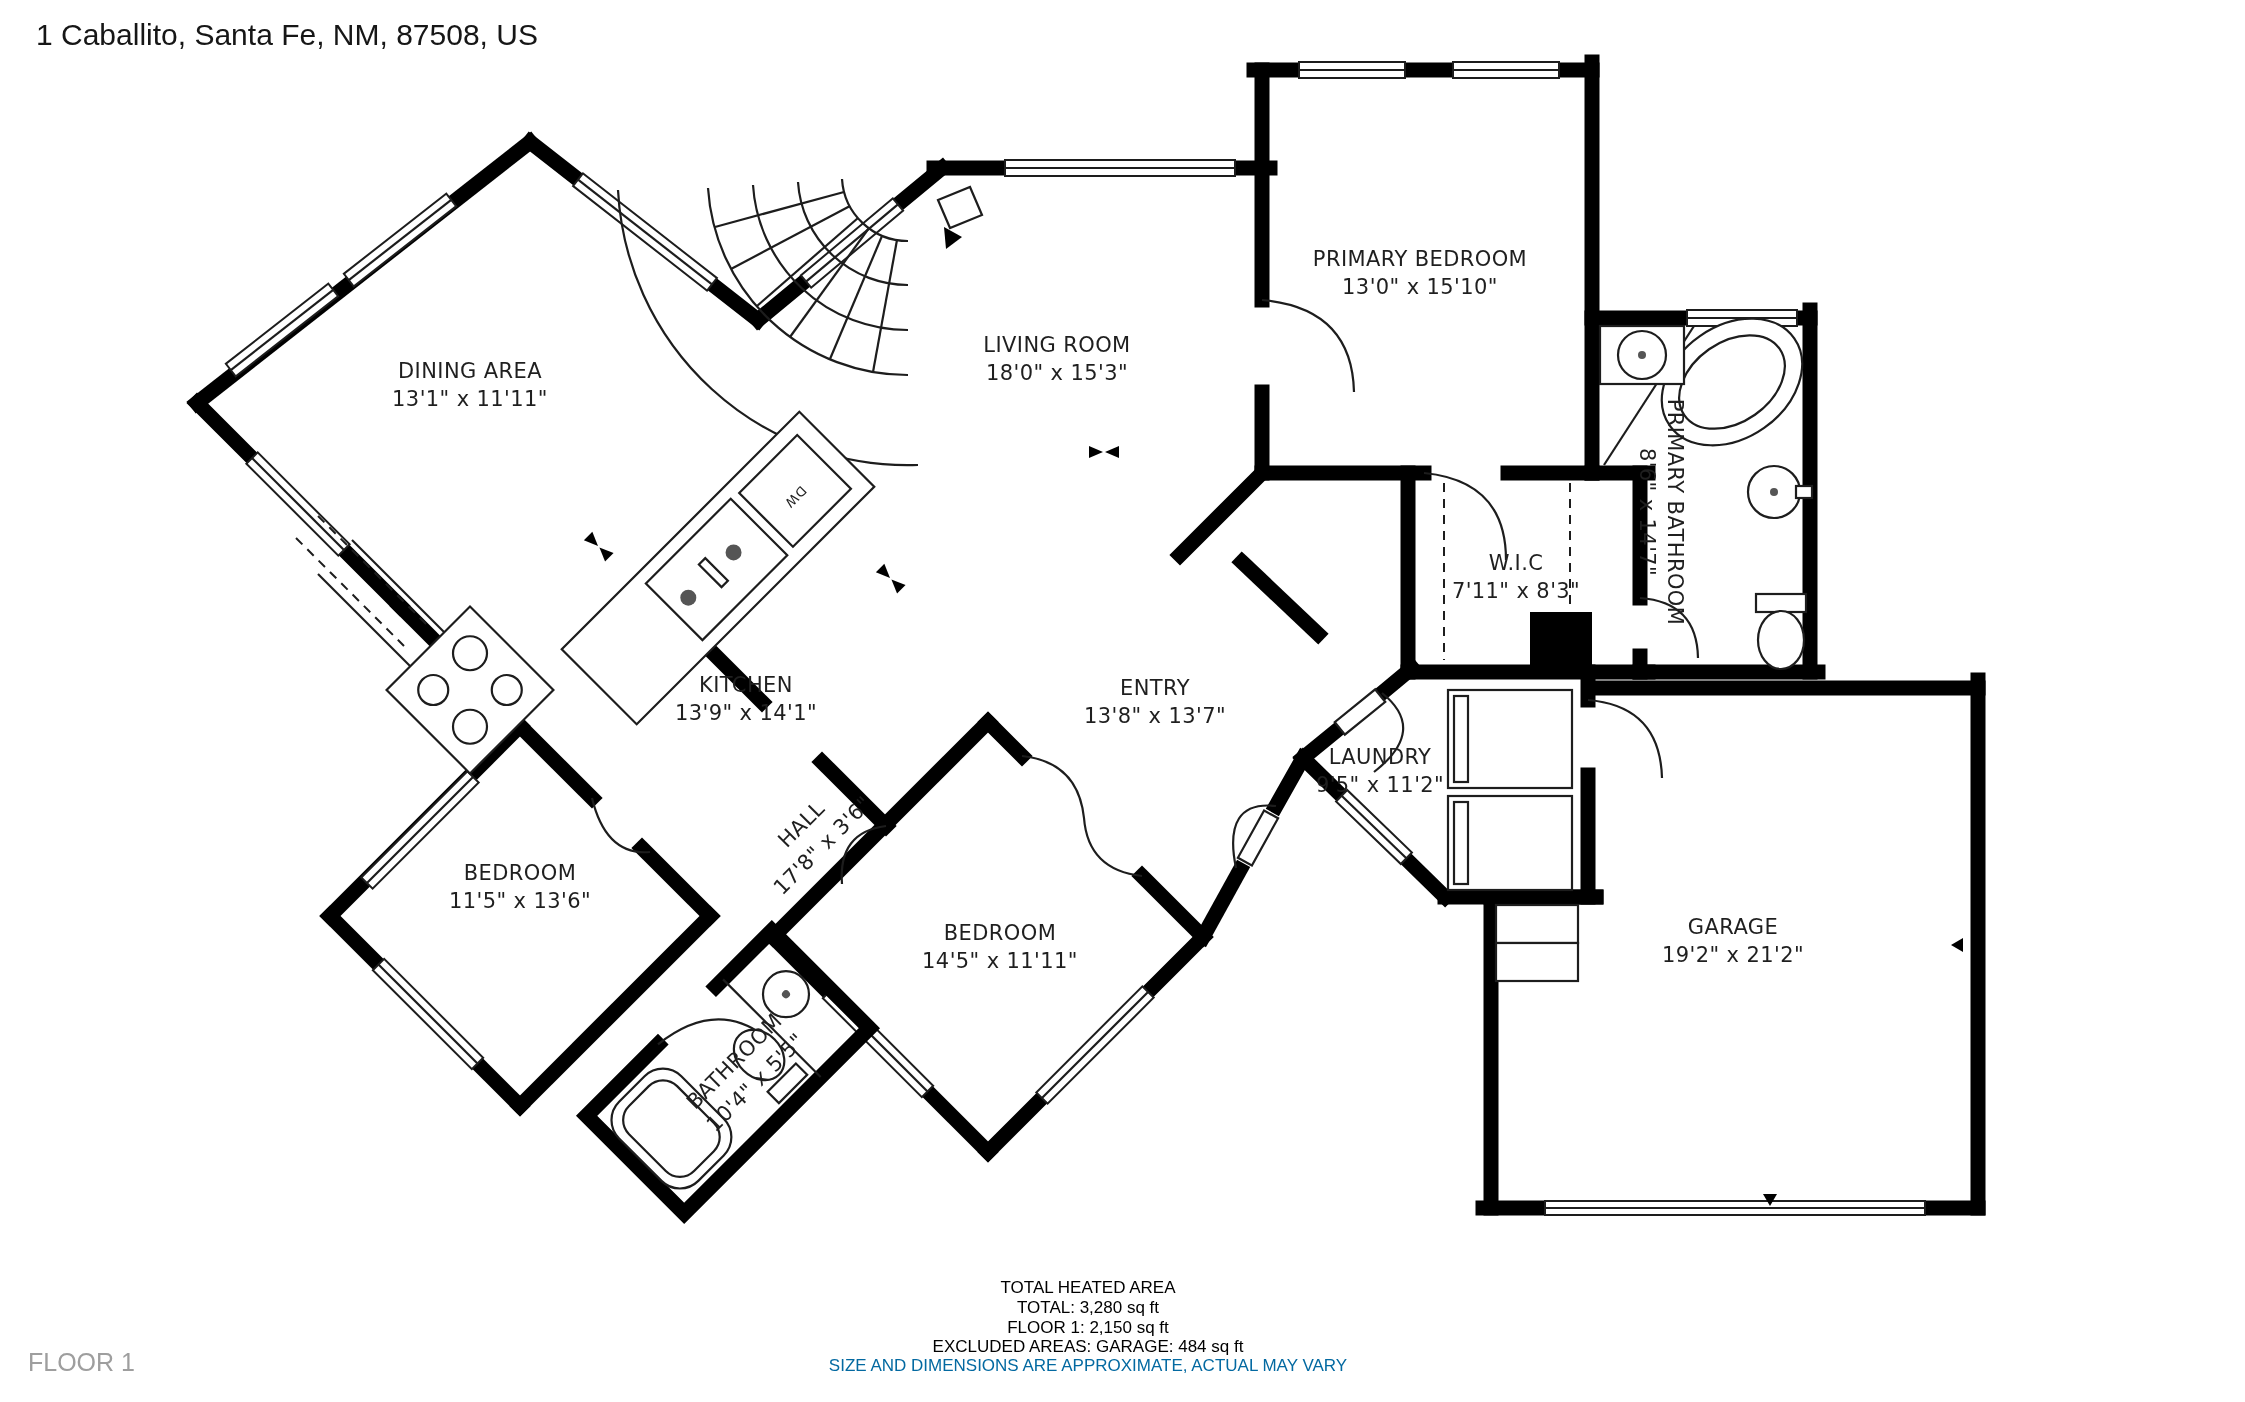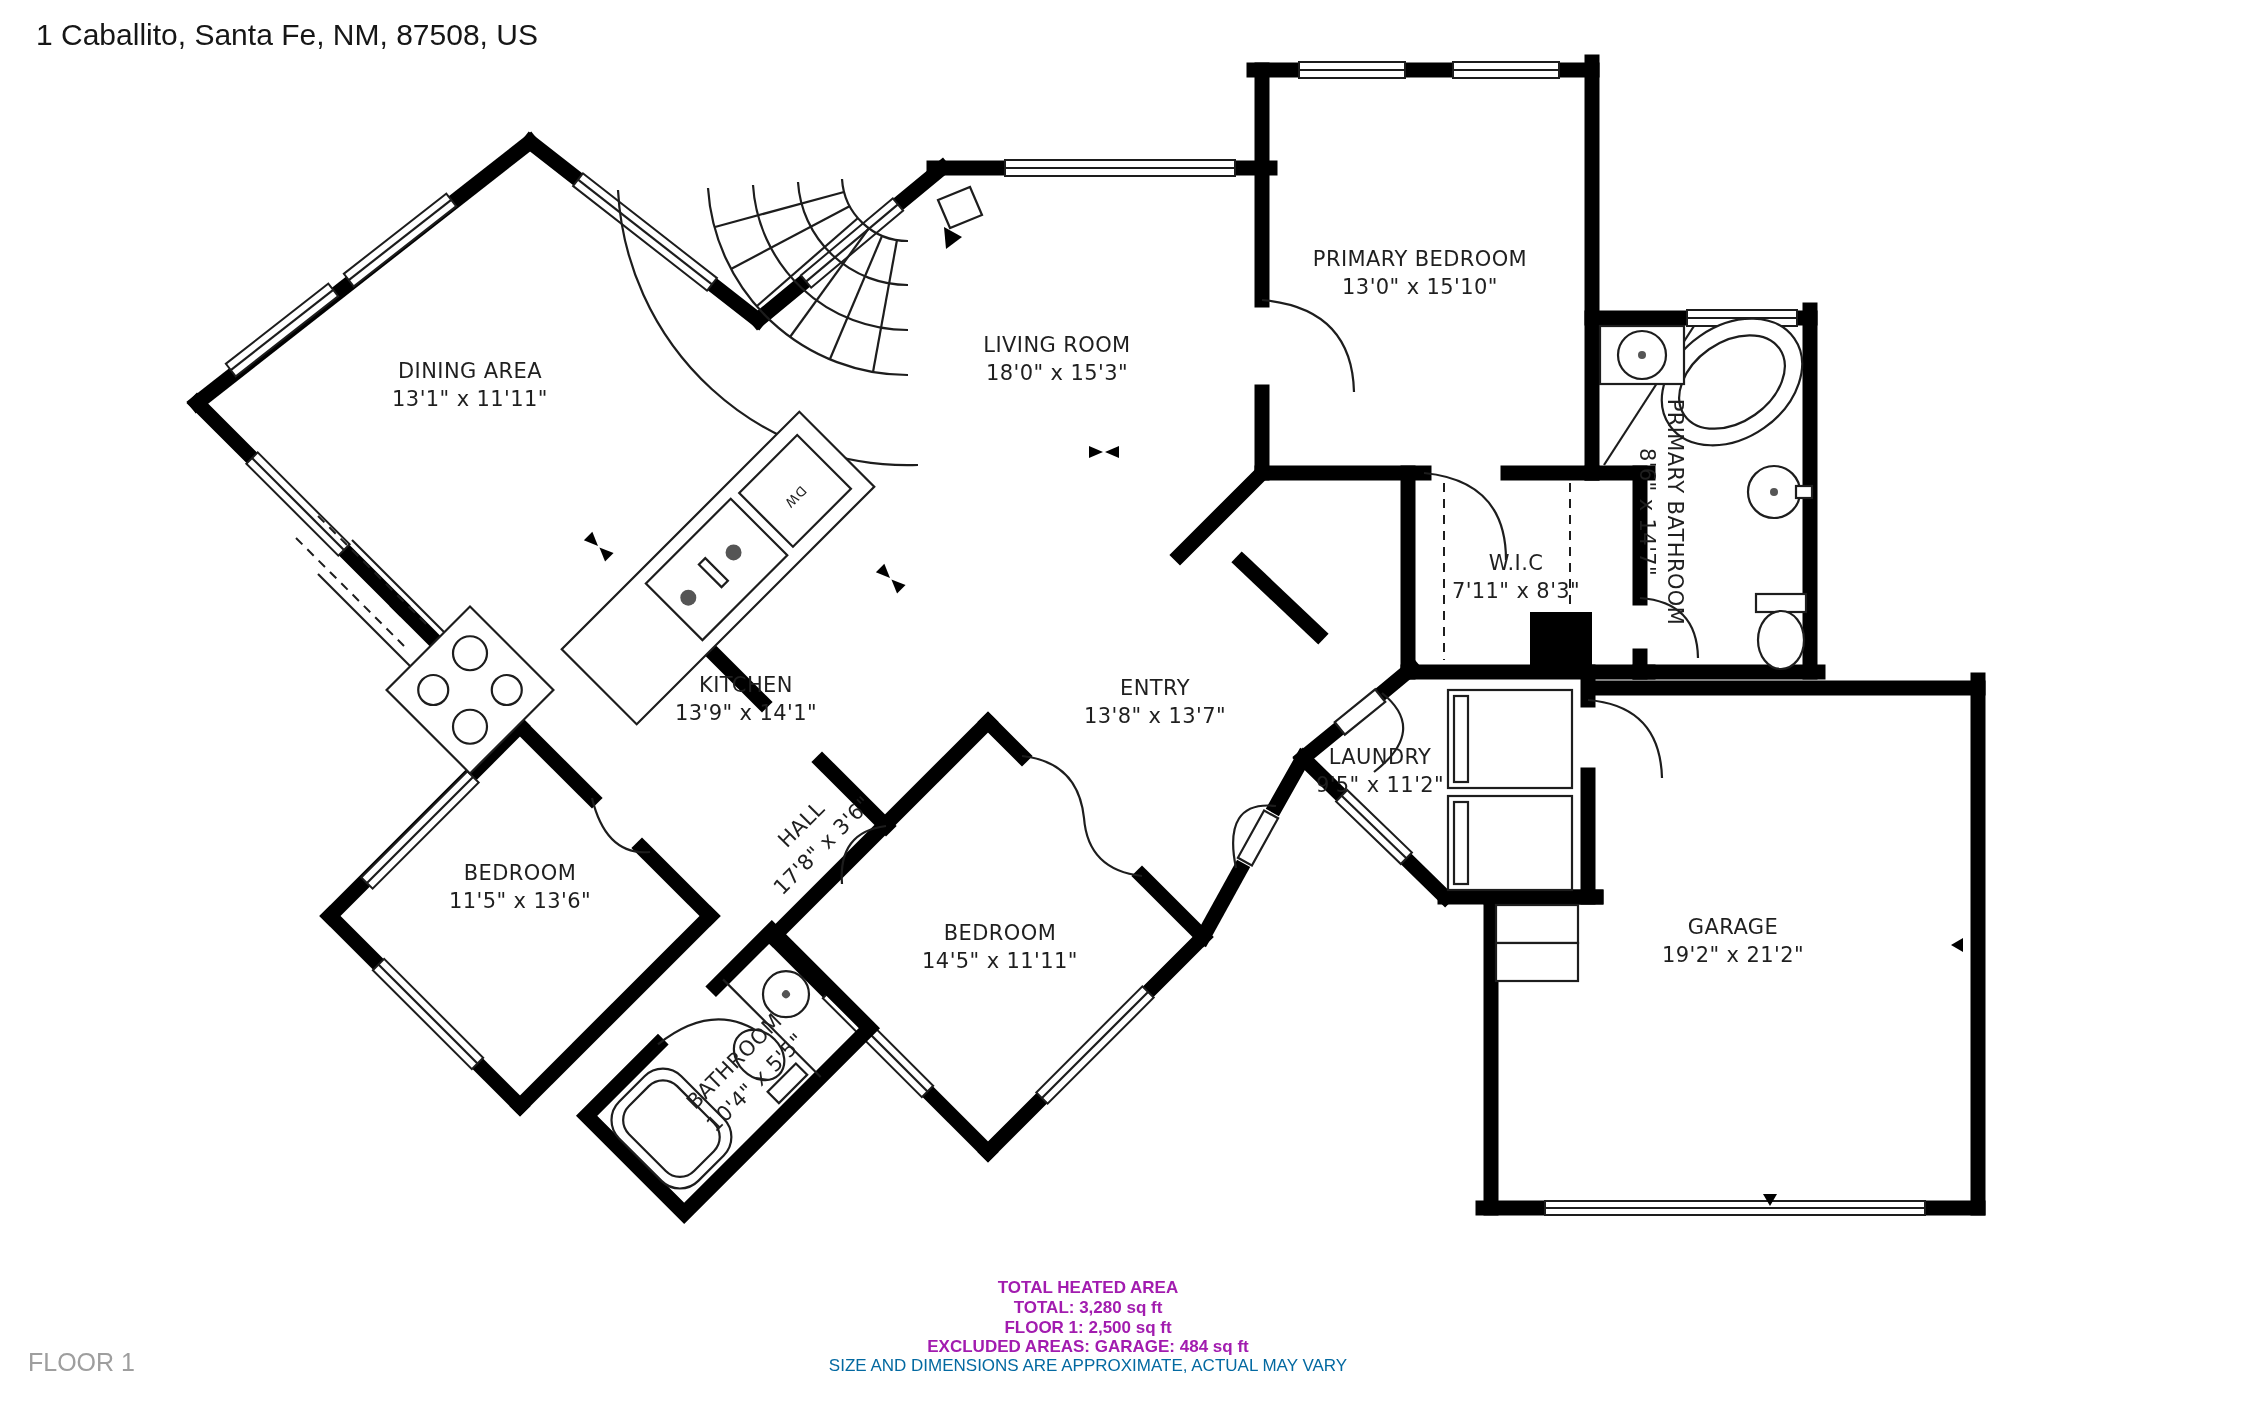--- a/index.html
+++ b/index.html
@@ -1,19 +1,19 @@
 <!DOCTYPE html>
 <html><head>
 <meta charset="utf-8">
 <style>
   html,body{margin:0;padding:0;background:#fff;}
   body{width:2245px;height:1402px;position:relative;font-family:"Liberation Sans",sans-serif;overflow:hidden;}
   .page-title{position:absolute;top:18px;left:36px;font-size:30px;font-weight:400;color:#161616;letter-spacing:0;}
   .floor-label{position:absolute;top:1348px;left:28px;font-size:25px;color:#9e9e9e;}
-  .footer{position:absolute;left:1088px;transform:translateX(-50%);white-space:nowrap;font-size:17px;font-weight:700;color:#a21caf;text-align:center;}
+  .footer{position:absolute;left:1088px;transform:translateX(-50%);white-space:nowrap;font-size:17px;font-weight:400;color:#000000;text-align:center;}
   .footer.muted{font-weight:400;color:#0369a1;}
   #plan{position:absolute;top:0;left:0;}
   .wall{stroke:#000;stroke-width:15;fill:none;stroke-linecap:square;}
   .thin{stroke:#1d1d1d;stroke-width:2.2;fill:none;}
   .fix{stroke:#1d1d1d;stroke-width:2.2;fill:#fff;}
   .dash{stroke:#1d1d1d;stroke-width:2;fill:none;stroke-dasharray:9 7;}
   .winr{fill:#fff;stroke:#1d1d1d;stroke-width:2;}
   .arrow{fill:#000;stroke:none;}
   .blk{fill:#000;stroke:none;}
   .dot{fill:#555;stroke:none;}
@@ -335,17 +335,17 @@
     </g>
     <g transform="translate(745,1072) rotate(-45)">
       <text class="rname" x="0" y="-8">BATHROOM</text>
       <text class="rdims" x="0" y="22">10'4" x 5'5"</text>
     </g>
   </g>
 </svg>
 
 <div class="footer" style="top:1278px">TOTAL HEATED AREA</div>
 <div class="footer" style="top:1298px">TOTAL: 3,280 sq ft</div>
-<div class="footer" style="top:1318px">FLOOR 1: 2,500 sq ft</div>
+<div class="footer" style="top:1318px">FLOOR 1: 2,150 sq ft</div>
 <div class="footer" style="top:1337px">EXCLUDED AREAS: GARAGE: 484 sq ft</div>
 <div class="footer muted" style="top:1356px">SIZE AND DIMENSIONS ARE APPROXIMATE, ACTUAL MAY VARY</div>
 
 <div class="floor-label">FLOOR 1</div>
 
 </body></html>

